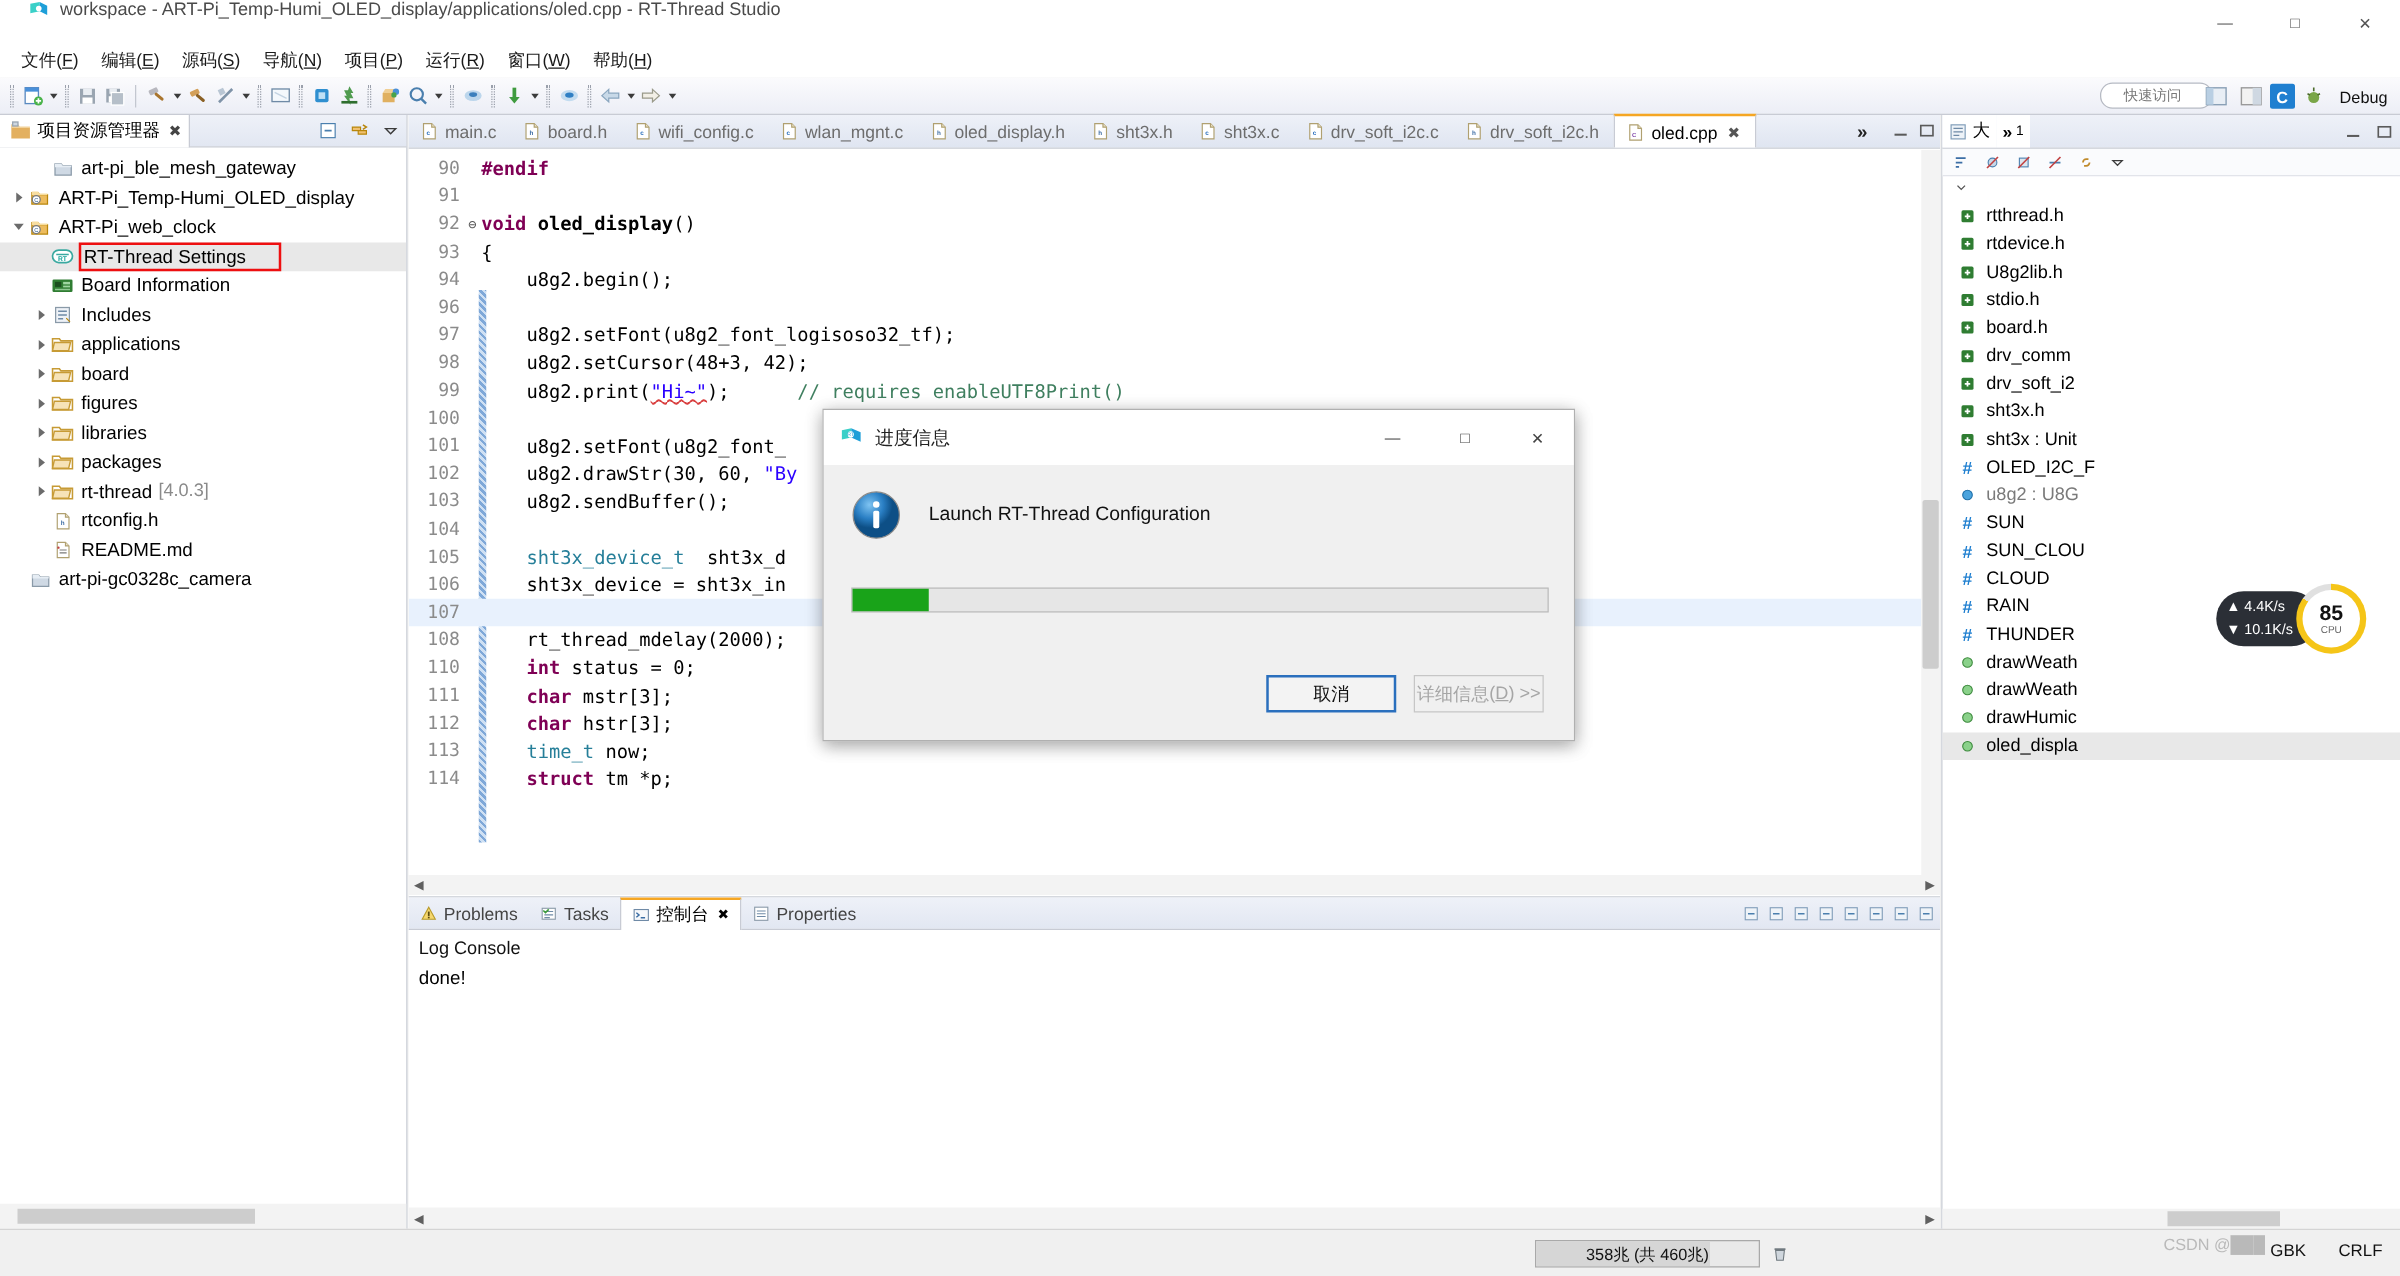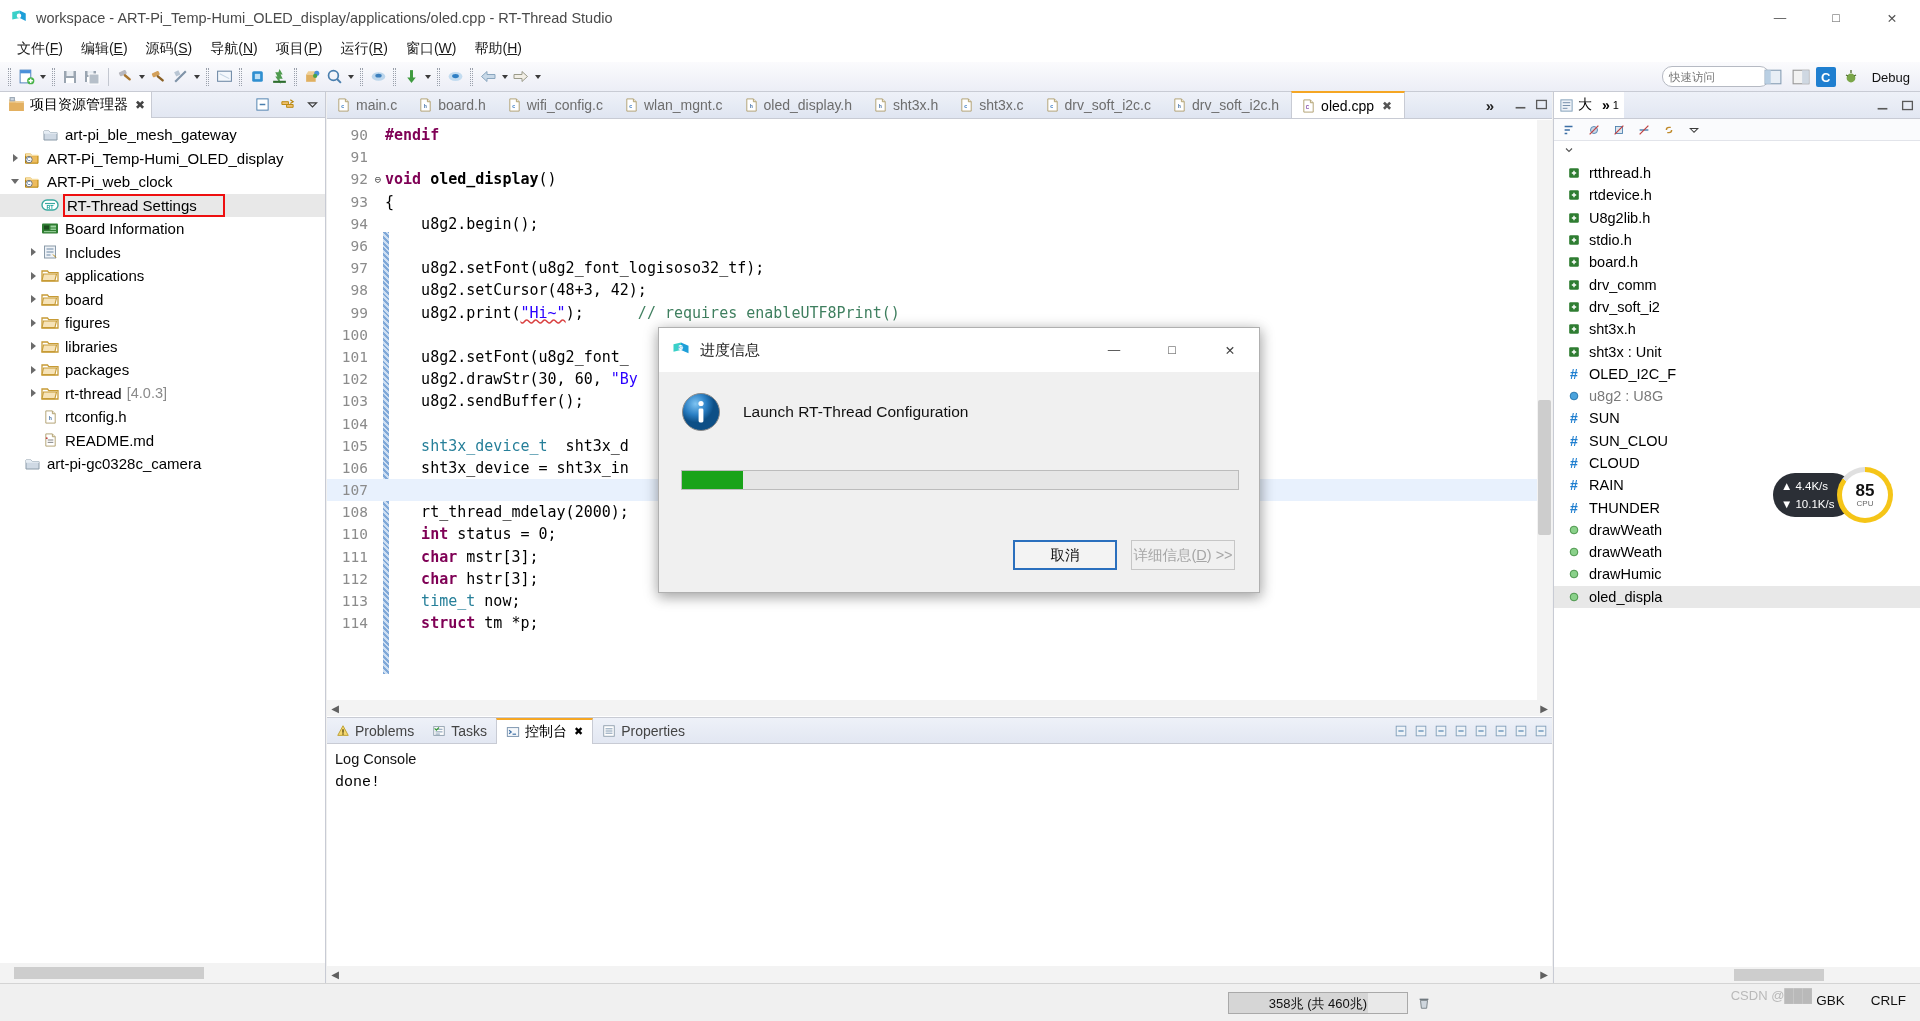--- a/index.html
+++ b/index.html
@@ -6,22 +6,22 @@
   html, body { margin:0; padding:0; }
   body {
     width:1920px; height:1021px;
     font-family:"Liberation Sans", sans-serif;
     font-size:12.5px; color:#000;
     background:#f0f0f0; overflow:hidden; position:relative;
   }
 
   
   #titlebar {
-    height:36px; background:#ffffff; display:flex; align-items:center;
-    padding-left:10px; position:relative; border-bottom:1px solid #ffffff;
+    height:36px; background:#ffffff; display:flex; 
+    padding-left:22px; position:relative; border-bottom:1px solid #ffffff;
   }
   #titlebar .tlogo { width:18px; height:18px; margin-right:8px; flex:none; }
   #titlebar .ttext { font-size:14.5px; color:#4a4a4a; white-space:nowrap; }
   .wbtns { position:absolute; right:0; top:0; height:36px; display:flex; }
   .wbtn { width:56px; height:36px; display:flex; align-items:center; justify-content:center; color:#555; }
 
   
   #menubar { height:26px; background:#ffffff; display:flex; align-items:center; padding-left:8px; }
   .menu-item { padding:3px 9px; font-size:14px; color:#1a1a1a; white-space:nowrap; }
   .menu-item u { text-decoration:underline; }
@@ -32,23 +32,23 @@
     border-bottom:1px solid #c8cbd4; display:flex; align-items:center;
     padding-left:4px; position:relative;
   }
   .tb-grip { width:3px; height:18px; border-left:1px dotted #9aa0ab; border-right:1px dotted #9aa0ab; margin:0 4px; }
   .tb-sep { width:1px; height:18px; background:#c3c7d0; margin:0 5px; }
   .tb-ico { width:22px; height:22px; display:flex; align-items:center; justify-content:center; }
   .tb-arrow { width:11px; height:22px; display:flex; align-items:center; justify-content:center; }
   .tb-arrow:after { content:""; border-left:3.5px solid transparent; border-right:3.5px solid transparent; border-top:4px solid #3b3b3b; }
 
   #qaccess {
-    position:absolute; right:150px; top:4px; width:108px; height:21px;
+    position:absolute; right:150px; top:4px; width:90px; height:21px;
     border:1px solid #b6bac3; border-radius:10px; background:#fff;
-    font-size:11.5px; color:#777; padding:2px 6px; line-height:16px;
+    font-size:11.5px; color:#777; padding:2px 18px; line-height:16px;
   }
   .persp-btn { width:26px; height:24px; display:flex; align-items:center; justify-content:center; }
   #persp-bar { position:absolute; right:4px; top:3px; display:flex; align-items:center; gap:2px; }
   .persp-c { width:20px; height:20px; background:#1f7fd0; color:#fff; font-weight:bold;
              font-size:13px; display:flex; align-items:center; justify-content:center; border-radius:2px; }
   .persp-dbg { font-size:13px; color:#111; padding:0 6px; }
 
   
   #workbench { position:absolute; left:0; top:92px; right:0; bottom:38px; }
 
@@ -114,21 +114,21 @@
   #console { position:absolute; left:0; top:625px; right:0; bottom:0; background:#fff; border-top:1px solid #c8cbd4; }
   .ctabrow { height:26px; background:linear-gradient(#eef1f8,#e2e7f2); display:flex; align-items:center;
              position:relative; border-bottom:1px solid #c8cbd4; }
   .ctab { height:26px; display:flex; align-items:center; padding:0 9px; font-size:14px; color:#444; }
   .ctab.active { background:#fff; color:#000; border-right:1px solid #c8cbd4; border-left:1px solid #c8cbd4;
                  border-top:2px solid #f5a623; }
   .ctab .cico { margin-right:5px; display:flex; }
   .ctools { position:absolute; right:4px; display:flex; align-items:center; gap:6px; }
   #console-body { position:absolute; top:27px; left:0; right:0; bottom:20px; padding:6px 8px; }
   .cons-title { font-size:14.5px; color:#111; margin-bottom:7px; }
-  .cons-line { font-family:Liberation Mono, monospace; font-size:15px; color:#000; }
+  .cons-line { font-family:Liberation Sans, sans-serif; font-size:15px; color:#000; }
   #cons-hscroll { position:absolute; left:0; right:0; bottom:0; height:17px; background:#f3f3f3;
                   display:flex; align-items:center; }
 
   
   #rightview { position:absolute; right:0; top:0; width:367px; bottom:0; background:#fff; border-left:1px solid #c8cbd4; }
   .otabrow { height:27px; background:linear-gradient(#eef1f8,#e2e7f2); display:flex; align-items:center;
              position:relative; border-bottom:1px solid #c8cbd4; }
   .otab { height:26px; display:flex; align-items:center; padding:0 5px; font-size:14px; background:#fff; }
   .otoolrow { height:22px; display:flex; align-items:center; gap:7px; padding-left:6px; background:#fafbfd;
               border-bottom:1px solid #e2e4ea; }

